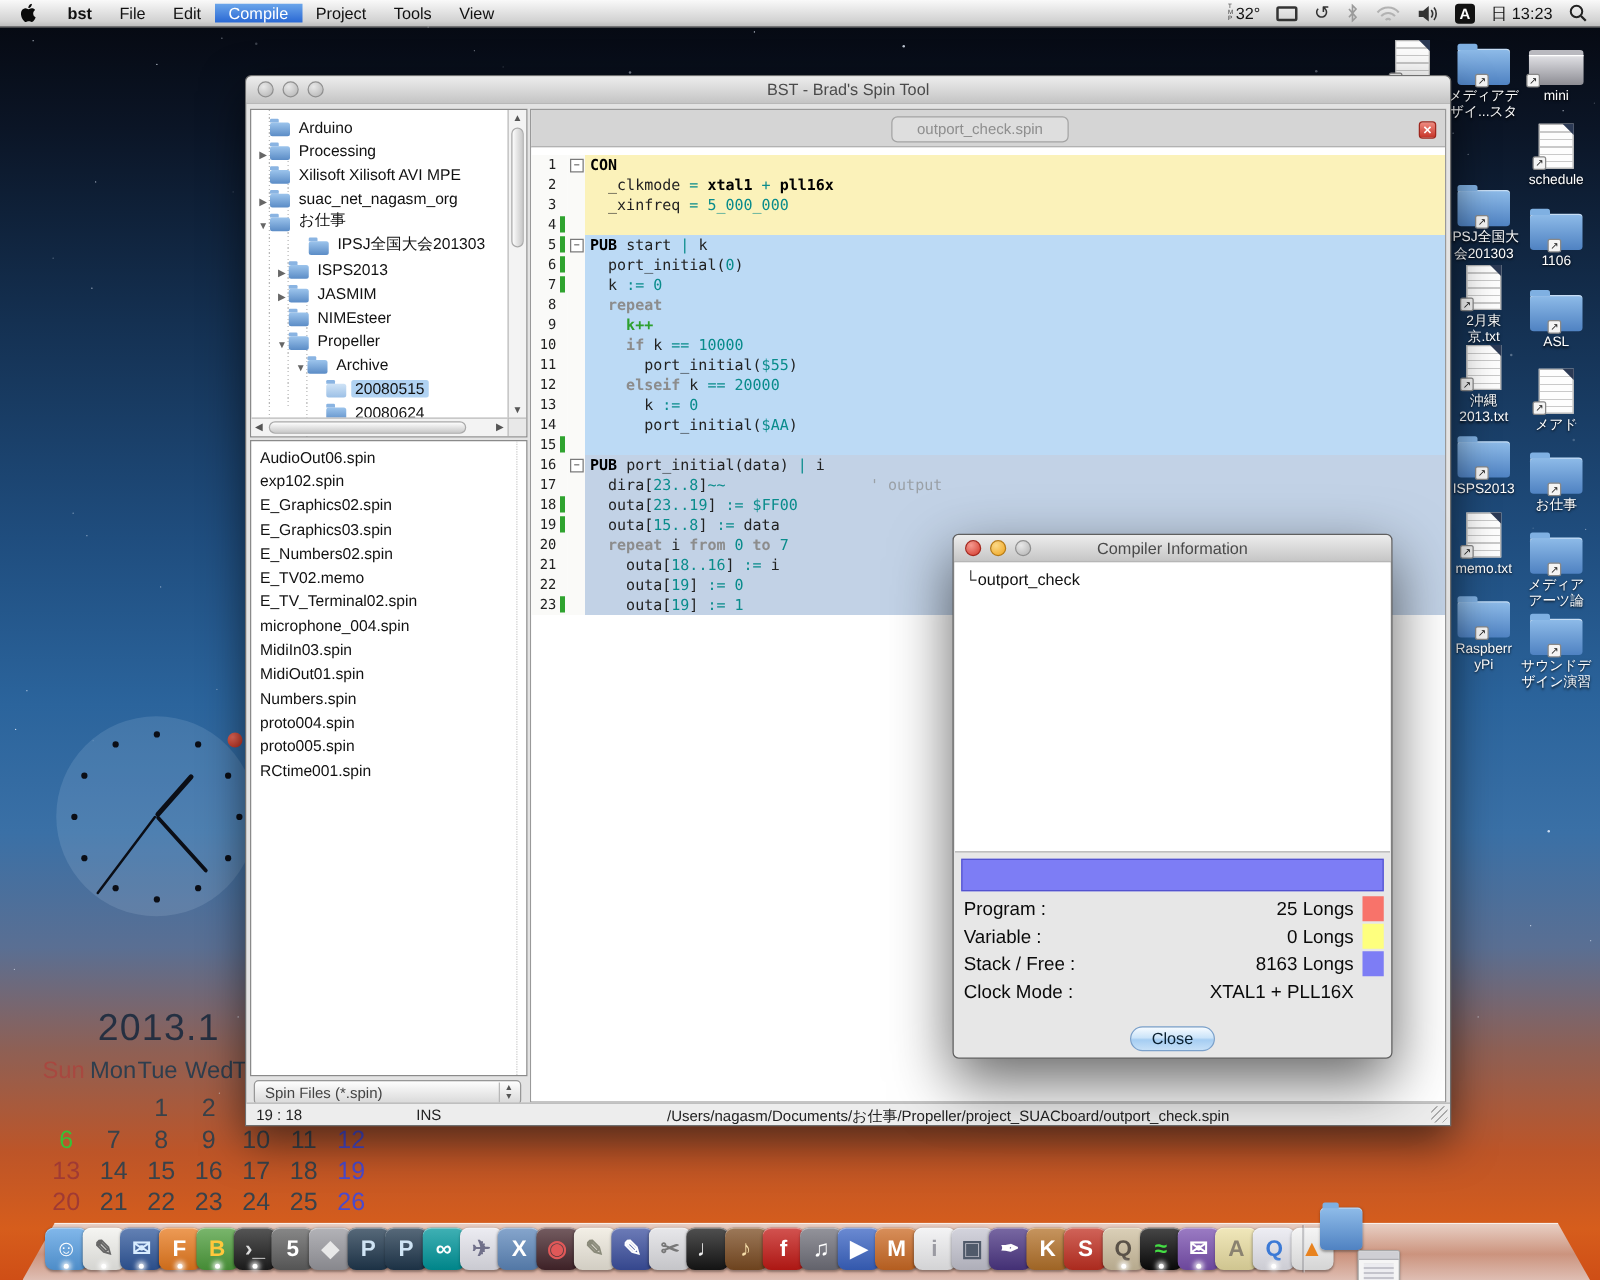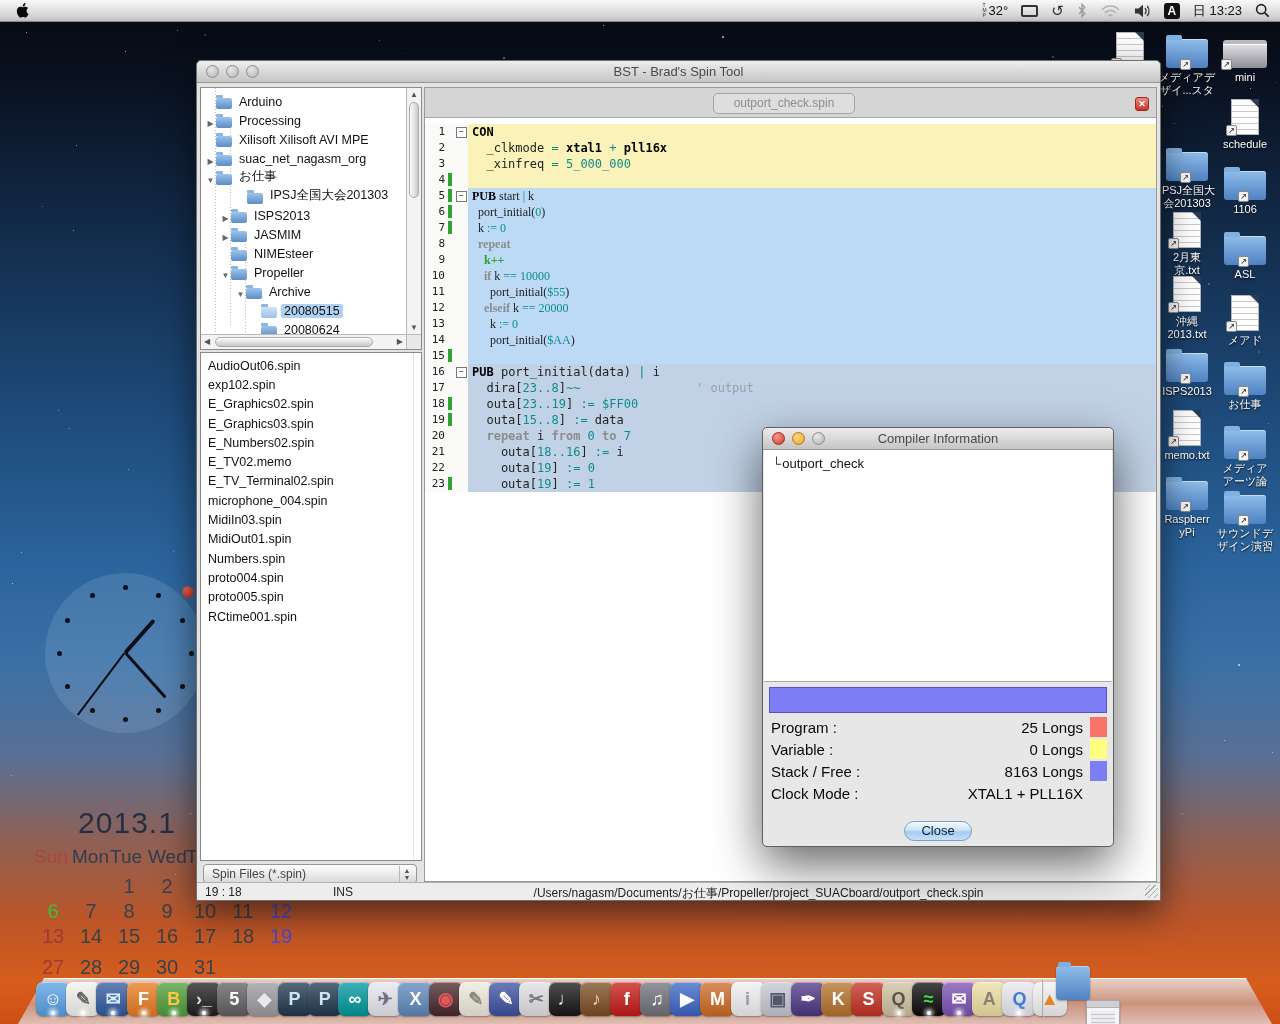--- a/index.html
+++ b/index.html
@@ -136,21 +136,21 @@
     font-family:"DejaVu Sans Mono", monospace; font-size:12px; padding-top:6px; }
   .crow { display:flex; height:16px; line-height:16px; }
   .lnum { flex:none; width:23px; text-align:right; padding-right:3px; font-size:11px; color:#222; background:#fafaf8; }
   .lmark { flex:none; width:6px; background:#fafaf8; }
   .lmark.on { background:linear-gradient(#2fa32f,#2fa32f) 0 1px/4px 13px no-repeat #fafaf8; }
   .lfold { flex:none; width:14px; background:#fafaf8; position:relative; }
   .lfold.box::before { content:"−"; position:absolute; left:2px; top:3px; width:9px; height:9px;
     border:1px solid #7a7a7a; background:#fff; font-size:8px; line-height:7px; text-align:center; color:#333; }
   .lcode { flex:1; white-space:pre; padding-left:4px; }
   .bg-y  .lcode { background:#fbf2ba; }
-  .bg-b1 .lcode { background:#bcdaf5;font-family:Liberation Serif, serif; }
+  .bg-b1 .lcode { background:#bcdaf5; }
   .bg-b2 .lcode { background:#c2d2e6; }
   .seg-pl  { color:#222; }
   .seg-kw  { color:#000; font-weight:bold; }
   .seg-kw2 { color:#8c8c8c; font-weight:bold; }
   .seg-num { color:#0a8c8c; }
   .seg-op  { color:#0a8c8c; }
   .seg-grn { color:#2da02d; font-weight:bold; }
   .seg-cm  { color:#9aa0a6; }
   .seg-bold{ color:#000; font-weight:bold; }
 
@@ -391,20 +391,21 @@
   </div>
   <div class="reddot"></div>
 
   <div class="calendar">
     <div class="cal-title">2013.1</div>
     <div class="cal-head" id="cal-head"><span class="sun">Sun</span><span>Mon</span><span>Tue</span><span>Wed</span><span>Thu</span><span>Fri</span><span class="sat">Sat</span></div>
     <div class="cal-grid" id="cal-grid">
         <div class="cal-row"><span class="cal-cell sun"></span><span class="cal-cell"></span><span class="cal-cell">1</span><span class="cal-cell">2</span><span class="cal-cell">3</span><span class="cal-cell">4</span><span class="cal-cell sat">5</span></div>
         <div class="cal-row"><span class="cal-cell sun today">6</span><span class="cal-cell">7</span><span class="cal-cell">8</span><span class="cal-cell">9</span><span class="cal-cell">10</span><span class="cal-cell">11</span><span class="cal-cell sat">12</span></div>
         <div class="cal-row"><span class="cal-cell sun">13</span><span class="cal-cell">14</span><span class="cal-cell">15</span><span class="cal-cell">16</span><span class="cal-cell">17</span><span class="cal-cell">18</span><span class="cal-cell sat">19</span></div>
+        <div class="cal-row"><span class="cal-cell sun">20</span><span class="cal-cell">21</span><span class="cal-cell">22</span><span class="cal-cell">23</span><span class="cal-cell">24</span><span class="cal-cell">25</span><span class="cal-cell sat">26</span></div>
         <div class="cal-row"><span class="cal-cell sun">27</span><span class="cal-cell">28</span><span class="cal-cell">29</span><span class="cal-cell">30</span><span class="cal-cell">31</span><span class="cal-cell"></span><span class="cal-cell sat"></span></div>
       </div>
   </div>
 
   <div id="desktop-icons">
       <div class="dicon" style="left: 1149px; top: 28px;">
         <div class="di-gfx">
           <div class="ig-folder">
             <div class="alias">↗</div>
           </div>
@@ -569,20 +570,21 @@
       </div>
     </div>
 </div>
 
 <div class="menubar">
   <span class="menu-apple">
     <svg width="13" height="15" viewBox="0 0 13 16">
         <path d="M10.8 8.5c0-2 1.6-3 1.7-3.1-.9-1.3-2.3-1.5-2.8-1.5-1.2-.1-2.3.7-2.9.7-.6 0-1.5-.7-2.5-.7-1.3 0-2.5.8-3.2 1.9-1.4 2.4-.4 5.9 1 7.8.7 1 1.5 2 2.5 2 1 0 1.3-.6 2.5-.6s1.5.6 2.5.6 1.7-1 2.3-1.9c.7-1.1 1-2.1 1-2.2 0 0-2-.8-2.1-3zM8.9 2.6c.5-.7.9-1.6.8-2.5-.8 0-1.7.5-2.2 1.2-.5.6-.9 1.5-.8 2.4.9 0 1.7-.5 2.2-1.1z" fill="#0a0a0a"></path>
       </svg>
   </span>
+  <span id="menu-items"><span class="menu-item bold">bst</span><span class="menu-item">File</span><span class="menu-item">Edit</span><span class="menu-item active">Compile</span><span class="menu-item">Project</span><span class="menu-item">Tools</span><span class="menu-item">View</span></span>
   <span class="mb-right">
     <span class="tempw">
       <span class="tmp-stack">
           <span>T</span>
           <span>M</span>
           <span>P</span>
         </span>
       <span class="temp-val">32°</span>
     </span>
     <span class="display-ic"></span>

